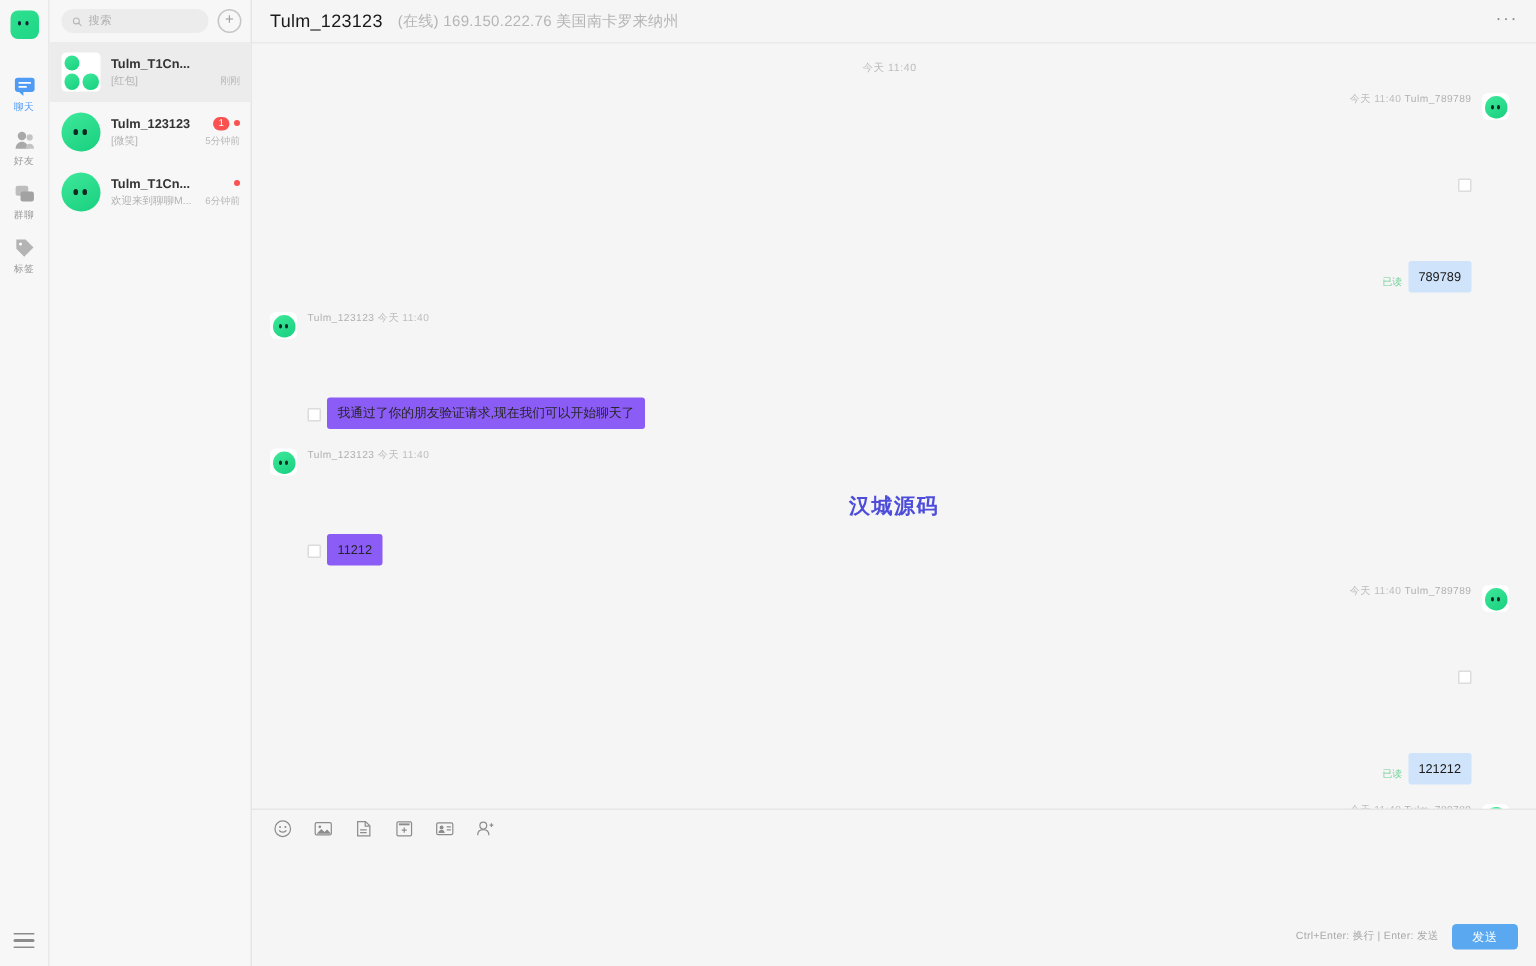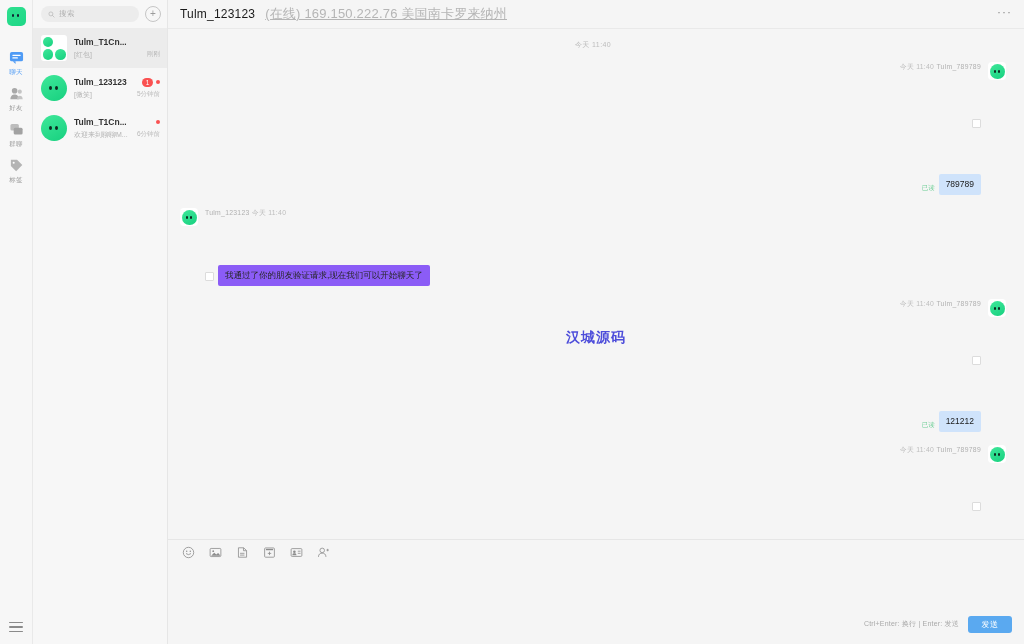--- a/index.html
+++ b/index.html
@@ -90,21 +90,21 @@
   .dot{width:4px;height:4px;border-radius:50%;background:#fa5151;}
   .conv-time{font-size:6.5px;color:#b9b9b9;white-space:nowrap;}
 
   
   .chat{flex:1;height:644px;background:#f5f5f5;display:flex;flex-direction:column;min-width:0;}
   .chat-head{
     height:28px;flex:0 0 28px;background:#f5f5f5;border-bottom:1px solid #e9e9e9;
     display:flex;align-items:center;padding:0 12px;gap:10px;
   }
   .chat-title{font-size:12px;color:#1a1a1a;letter-spacing:.2px;}
-  .chat-meta{font-size:13px;color:#b5b5b5;letter-spacing:.2px;text-decoration:underline;}
+  .chat-meta{font-size:10px;color:#b5b5b5;letter-spacing:.2px;}
   .chat-more{
     margin-left:auto;color:#8d8d8d;font-size:12px;letter-spacing:1px;
     cursor:pointer;line-height:1;padding-bottom:4px;
   }
 
   .msgs{flex:1;overflow:hidden;position:relative;padding:8px 18px 0 12px;}
   .daydiv{text-align:center;font-size:7px;color:#bcbcbc;margin:3px 0 12px;letter-spacing:.4px;}
 
   .row{display:flex;margin-bottom:13px;}
   .row.in{justify-content:flex-start;}
@@ -318,20 +318,35 @@
               </div>
             </div>
             <div class="bub-wrap">
               <div class="meta"><span class="nm">Tulm_123123</span> <span>今天 11:40</span></div>
               <div class="bubline">
                 <span class="sel"></span>
                 <div class="bub">我通过了你的朋友验证请求,现在我们可以开始聊天了</div>
               </div>
             </div>
           </div>
+          <div class="row in">
+            <div class="av">
+              <div class="blob">
+                <span class="eye l"></span>
+                <span class="eye r"></span>
+              </div>
+            </div>
+            <div class="bub-wrap">
+              <div class="meta"><span class="nm">Tulm_123123</span> <span>今天 11:40</span></div>
+              <div class="bubline">
+                <span class="sel"></span>
+                <div class="bub">11212</div>
+              </div>
+            </div>
+          </div>
           <div class="row out">
             <div class="bub-wrap">
               <div class="meta"><span>今天 11:40</span> <span class="nm">Tulm_789789</span></div>
               <div class="tick"></div>
               <div class="bubline">
                 <span class="read">已读</span>
                 <div class="bub me">121212</div>
               </div>
             </div>
             <div class="av">

